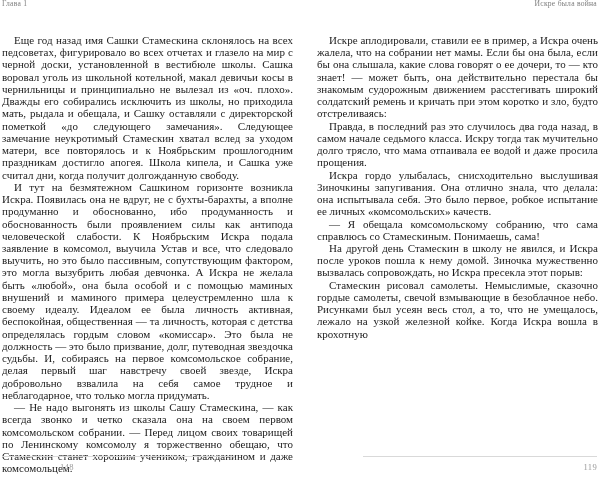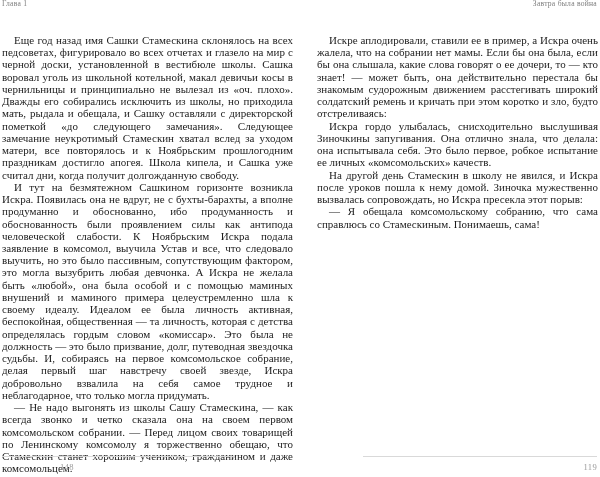--- a/index.html
+++ b/index.html
@@ -110,27 +110,29 @@
       <p>— Не надо выгонять из школы Сашу Стамескина, — как всегда звонко и четко сказала она на своем первом комсомольском собрании. — Перед лицом своих товарищей по Ленинскому комсомолу я торжественно обещаю, что Стамескин станет хорошим учеником, гражданином и даже комсомольцем.</p>
     </div>
 
     <div class="footrule"></div>
 
     <div class="folio">148</div>
   </div>
 
   <div class="page page-right">
 
-    <div class="runhead right">Завтра была война</div>
+    <div class="runhead right">Искре была война</div>
 
     <div class="textblock">
       <p>Искре аплодировали, ставили ее в пример, а Искра очень жалела, что на собрании нет мамы. Если бы она была, если бы она слышала, какие слова говорят о ее дочери, то — кто знает! — может быть, она действительно перестала бы знакомым судорожным движением расстегивать широкий солдатский ремень и кричать при этом коротко и зло, будто отстреливаясь:</p>
+      <p>Правда, в последний раз это случилось два года назад, в самом начале седьмого класса. Искру тогда так мучительно долго трясло, что мама отпаивала ее водой и даже просила прощения.</p>
       <p>Искра гордо улыбалась, снисходительно выслушивая Зиночкины запугивания. Она отлично знала, что делала: она испытывала себя. Это было первое, робкое испытание ее личных «комсомольских» качеств.</p>
+      <p>— Я обещала комсомольскому собранию, что сама справлюсь со Стамескиным. Понимаешь, сама!</p>
       <p>На другой день Стамескин в школу не явился, и Искра после уроков пошла к нему домой. Зиночка мужественно вызвалась сопровождать, но Искра пресекла этот порыв:</p>
-      <p>— Я обещала комсомольскому собранию, что сама справлюсь со Стамескиным. Понимаешь, сама!</p>
+      <p>Стамескин рисовал самолеты. Немыслимые, сказочно гордые самолеты, свечой взмывающие в безоблачное небо. Рисунками был усеян весь стол, а то, что не умещалось, лежало на узкой железной койке. Когда Искра вошла в крохотную</p>
     </div>
 
     <div class="footrule"></div>
 
     <div class="folio">119</div>
   </div>
 
   <div class="gutter-shade"></div>
 </div>
 

